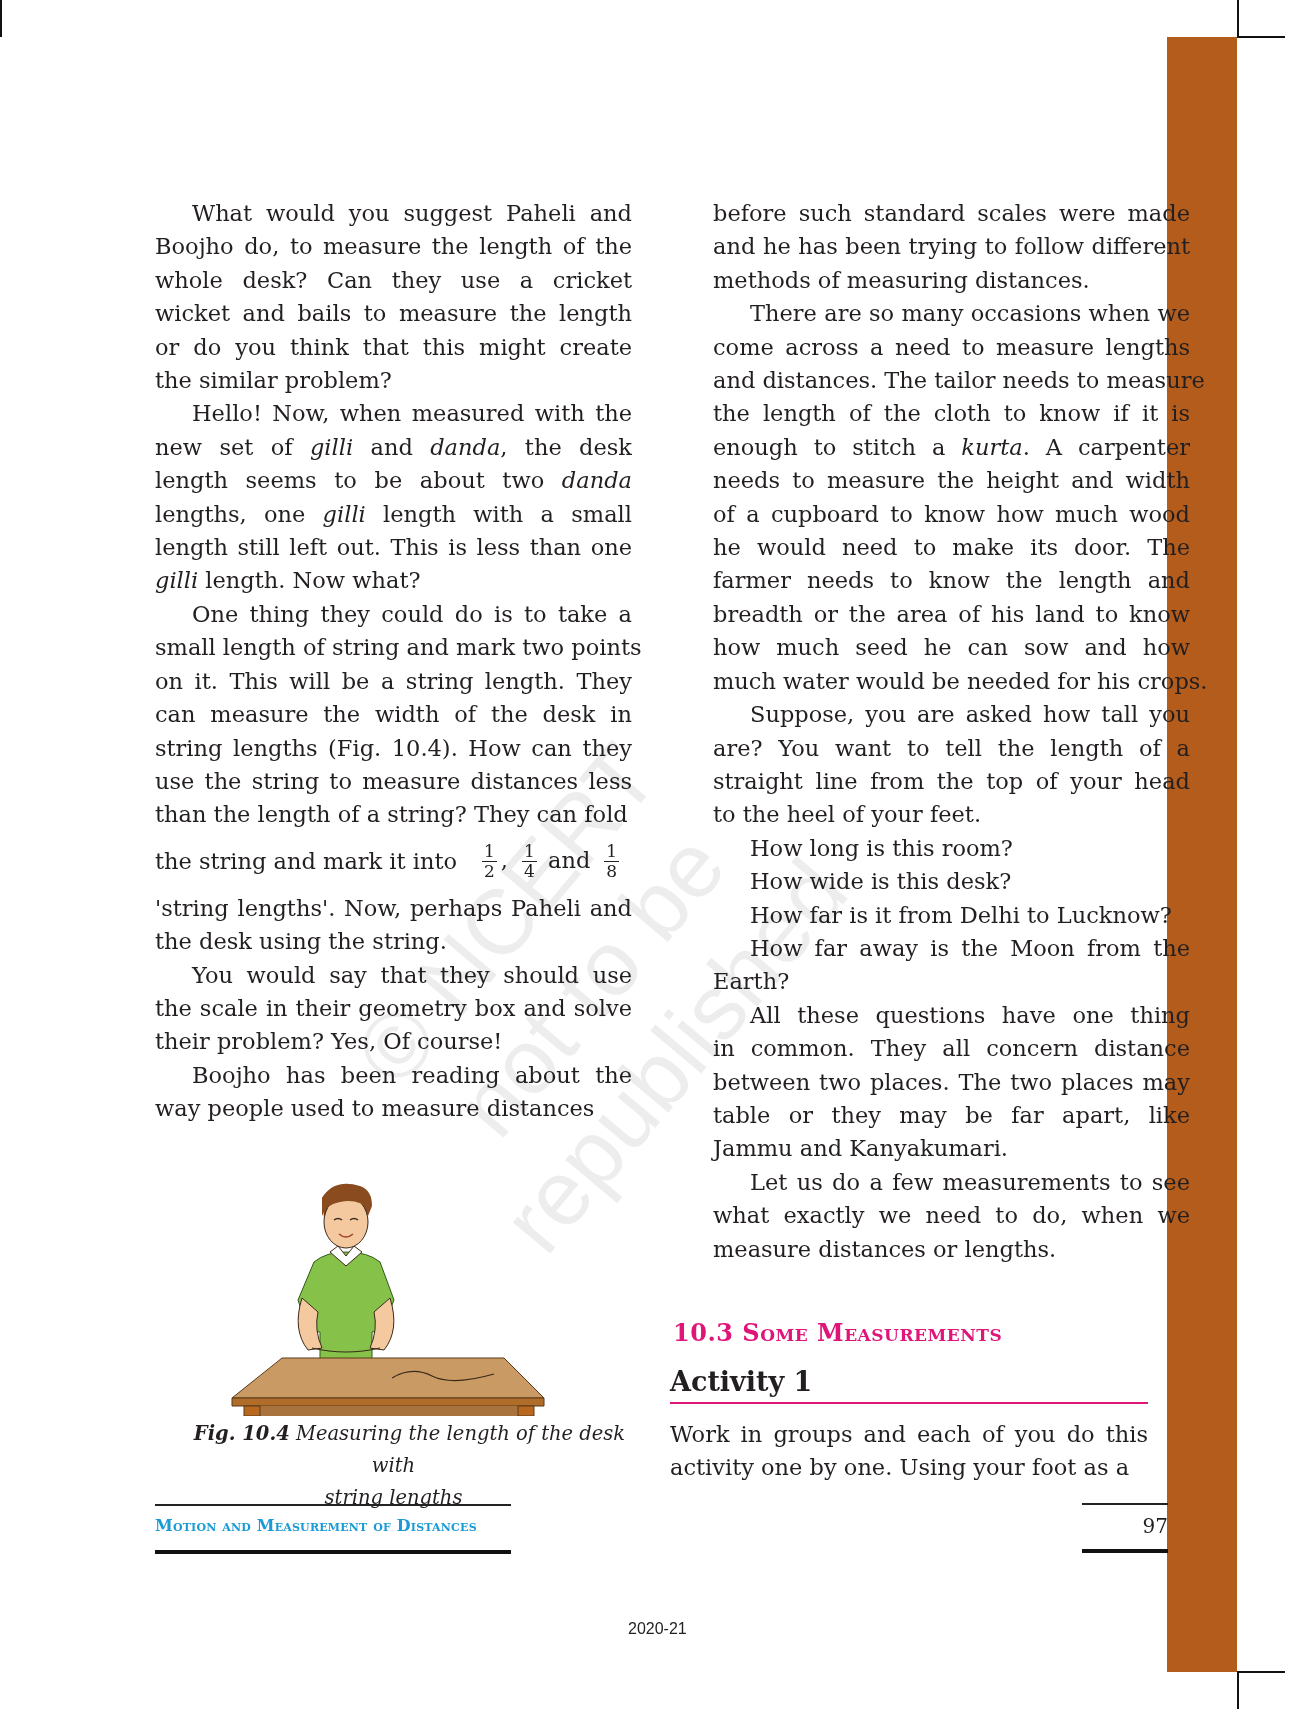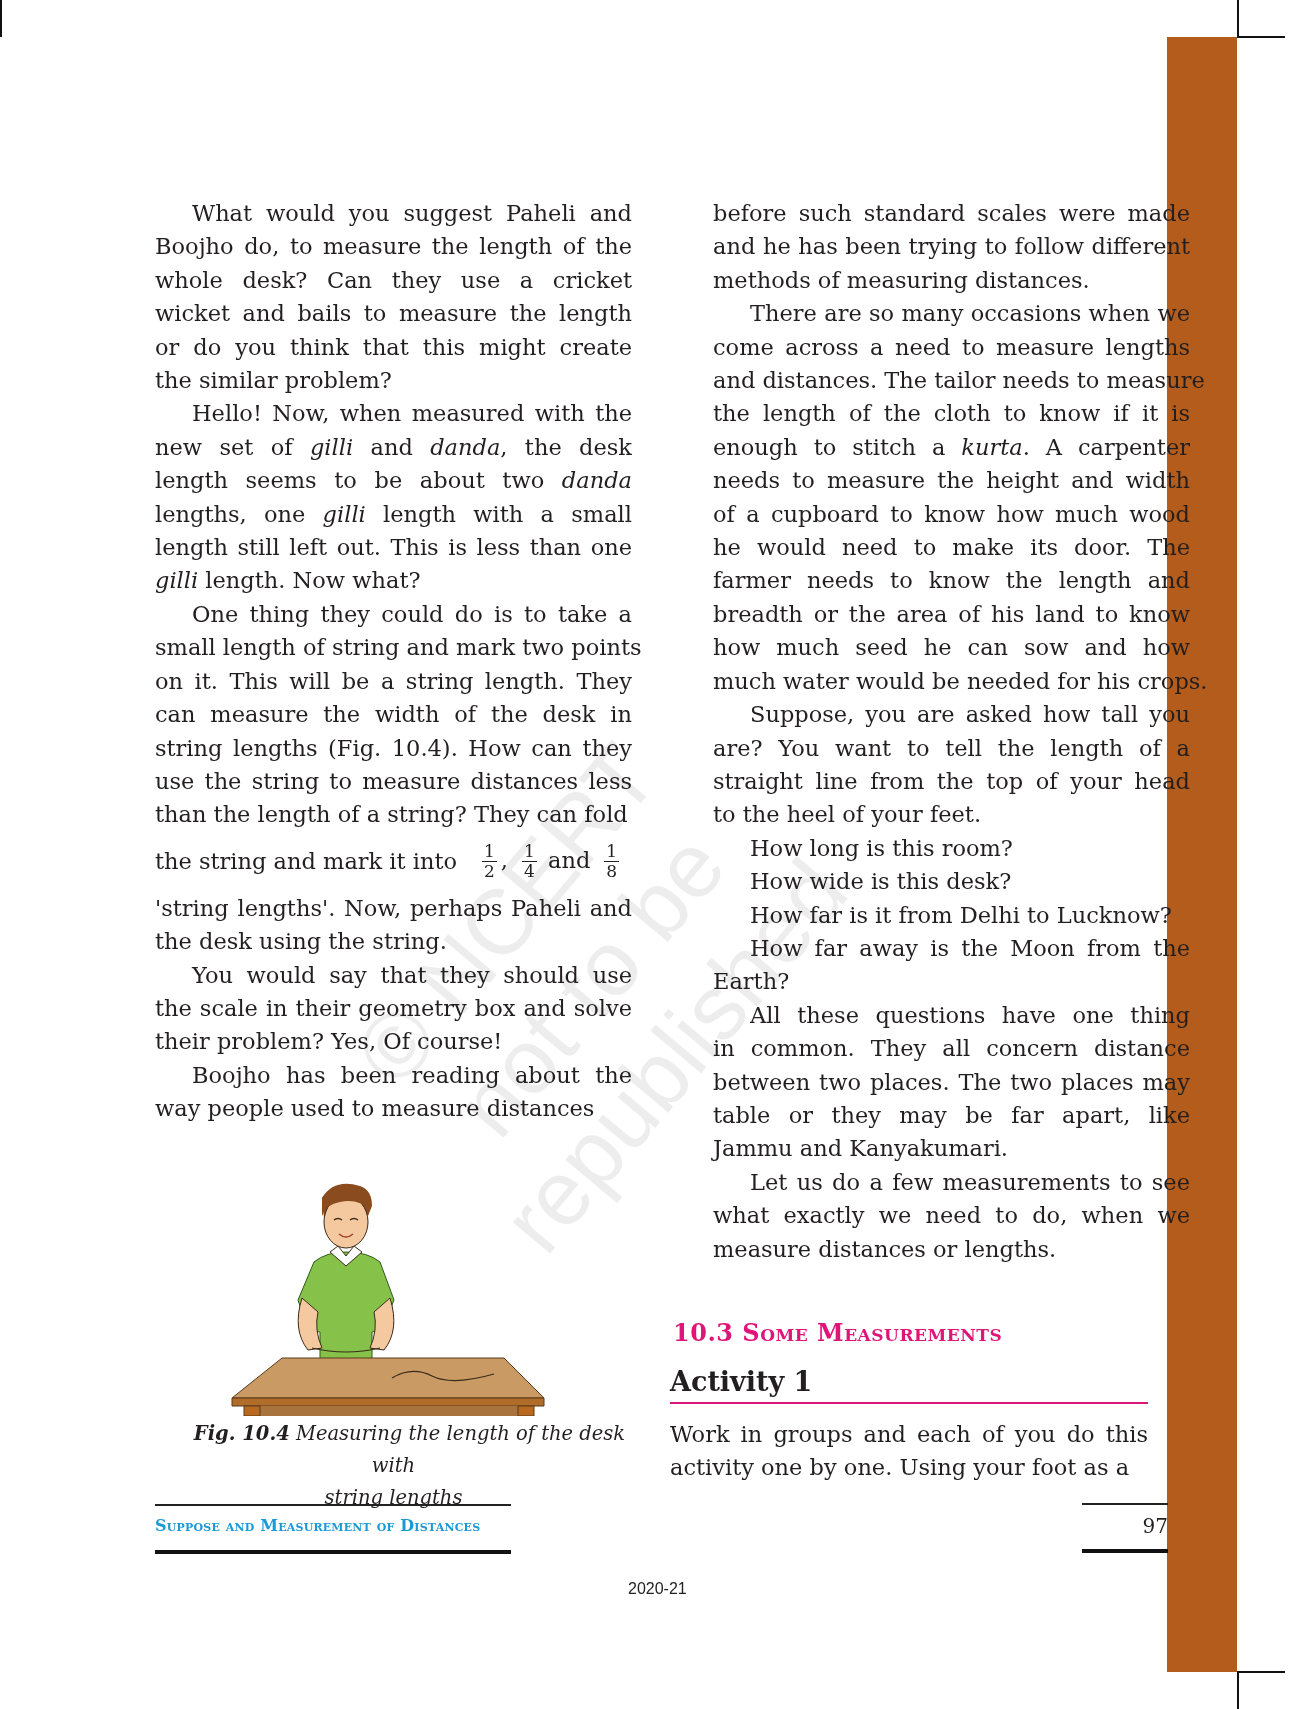--- a/index.html
+++ b/index.html
@@ -25,21 +25,21 @@
   .section-heading { position:absolute; left:673px; top:1318px; font-family:"DejaVu Serif", serif; font-weight:bold; color:#e0157a; font-size:24px; font-variant:small-caps; letter-spacing:0.5px; }
   .activity-heading { position:absolute; left:670px; top:1366px; font-weight:bold; font-size:27px; color:#231f20; }
   .activity-rule { position:absolute; left:670px; top:1402px; width:478px; height:2px; background:#e0157a; }
   .activity-text { position:absolute; left:670px; top:1418px; width:478px; font-size:22.5px; line-height:33.4px; }
   .footer-rule-top { position:absolute; left:155px; top:1504px; width:356px; height:2px; background:#222; }
   .footer-rule-bot { position:absolute; left:155px; top:1550px; width:356px; height:4px; background:#111; }
   .footer-title { position:absolute; left:155px; top:1516px; font-family:"DejaVu Serif", serif; font-weight:bold; font-variant:small-caps; color:#1a9ad6; font-size:16px; letter-spacing:0.2px; }
   .page-rule-top { position:absolute; left:1082px; top:1503px; width:86px; height:2px; background:#222; }
   .page-rule-bot { position:absolute; left:1082px; top:1549px; width:86px; height:4px; background:#111; }
   .page-number { position:absolute; left:1082px; top:1514px; width:86px; text-align:right; font-weight:normal; font-size:20px; }
-  .year { position:absolute; left:628px; top:1580px; font-family:"Liberation Sans", sans-serif; font-size:16px; color:#222; }
+  .year { position:absolute; left:628px; top:1620px; font-family:"Liberation Sans", sans-serif; font-size:16px; color:#222; }
   .watermark { position:absolute; left:270px; top:820px; width:640px; transform:rotate(-50deg); transform-origin:center; color:rgba(0,0,0,0.07); font-family:"Liberation Sans", sans-serif; font-size:92px; line-height:110px; text-align:center; pointer-events:none; }
 </style>
 </head>
 <body>
 
 <div class="crop" style="left:0;top:0;width:2px;height:37px;"></div>
 <div class="crop" style="left:1237px;top:0;width:2px;height:37px;"></div>
 <div class="crop" style="left:1237px;top:36px;width:48px;height:2px;"></div>
 <div class="crop" style="left:1237px;top:1671px;width:48px;height:2px;"></div>
 <div class="crop" style="left:1237px;top:1671px;width:2px;height:38px;"></div>
@@ -188,18 +188,18 @@
 
 <div class="section-heading">10.3 Some Measurements</div>
 <div class="activity-heading">Activity  1</div>
 <div class="activity-rule"></div>
 <div class="activity-text" id="act">
     <span class="line">Work in groups and each of you do this</span>
     <span class="line last">activity one by one. Using your foot as a</span>
   </div>
 
 <div class="footer-rule-top"></div>
-<div class="footer-title">Suppose and Measurement of Distances</div>
+<div class="footer-title">Motion and Measurement of Distances</div>
 <div class="footer-rule-bot"></div>
 <div class="page-rule-top"></div>
 <div class="page-number">97</div>
 <div class="page-rule-bot"></div>
 <div class="year">2020-21</div>
 
 </body></html>

